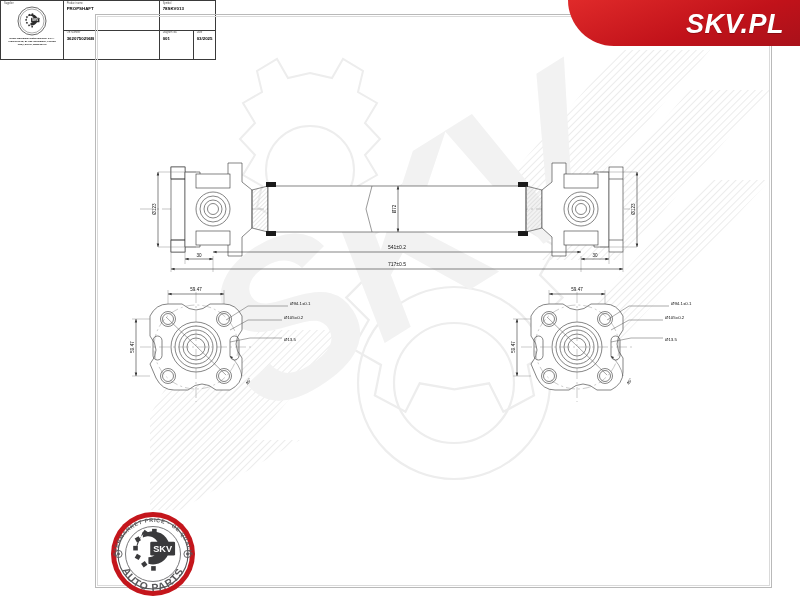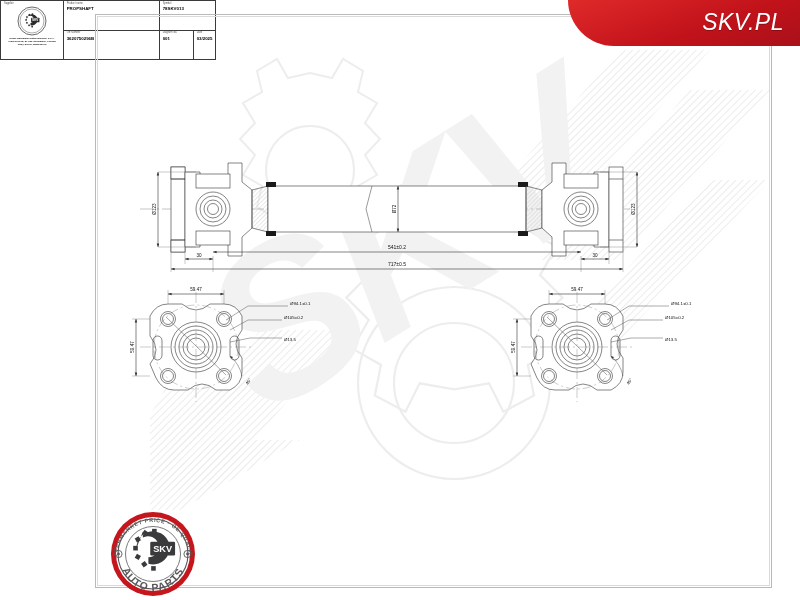--- a/index.html
+++ b/index.html
@@ -16,22 +16,22 @@
     right:0;top:0;width:232px;height:46px;overflow:hidden;z-index:40;
   }
   #banner .shape{
     position:absolute;right:0;top:0;width:232px;height:46px;
     background:#d0161b;
     border-bottom-left-radius:46px 46px;
     background-image:linear-gradient(160deg,#e02a2a 0%,#c1121a 60%,#a9111a 100%);
   }
   #banner .txt{
     position:absolute;right:16px;top:9px;
-    color:#ffffff;font-weight:normal;font-style:italic;
-    font-size:23px;letter-spacing:.5px;
+    color:#ffffff;font-weight:bold;font-style:italic;
+    font-size:27px;letter-spacing:.5px;
     font-family:"Liberation Sans",sans-serif;
     text-shadow:0 1px 0 rgba(0,0,0,.25);
   }
 
   
   #frame{
     left:95px;top:14px;width:675px;height:572px;
     border:1px solid #b9b9b9;background:transparent;z-index:5;
   }
   #frame2{

